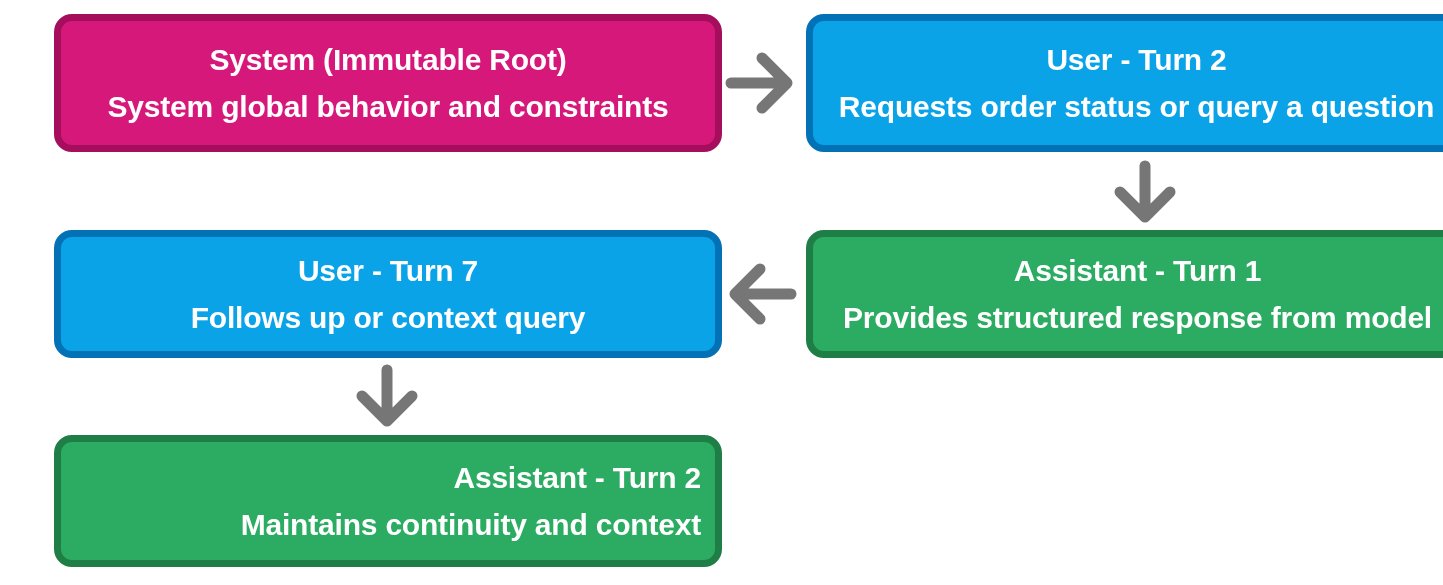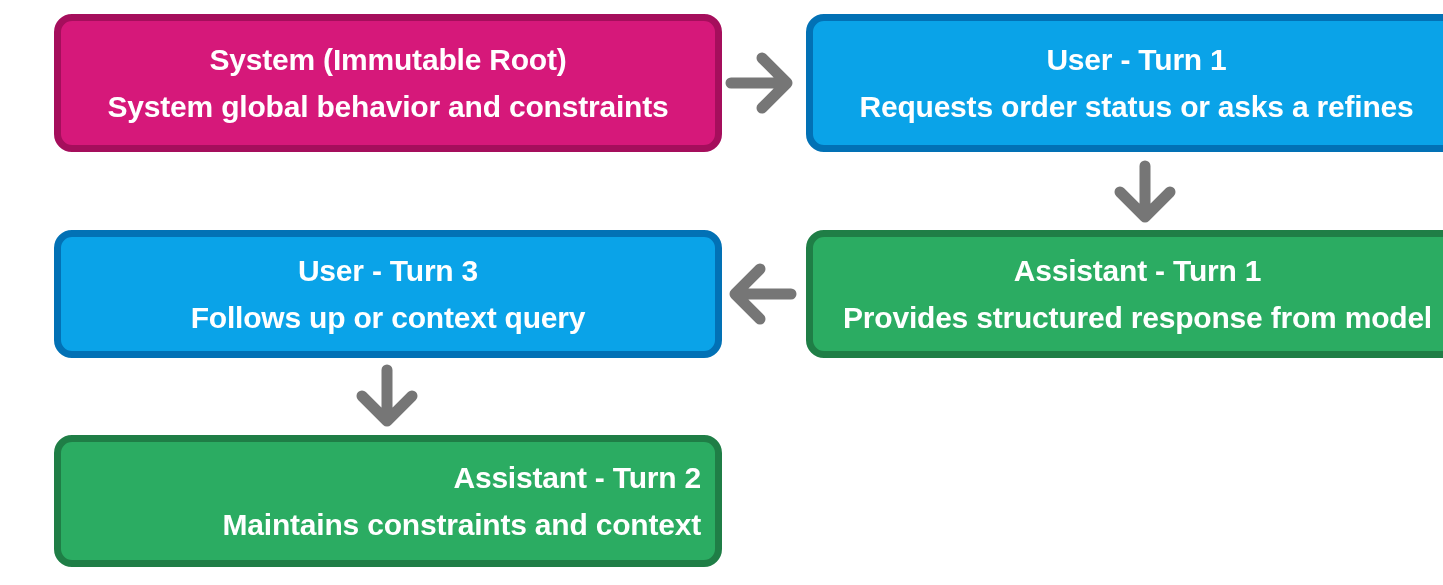--- a/index.html
+++ b/index.html
@@ -66,37 +66,37 @@
 <body>
 
 <div class="canvas">
 
   <div class="node system" id="node-system">
     <div class="title">System (Immutable Root)</div>
     <div class="subtitle">System global behavior and constraints</div>
   </div>
 
   <div class="node user" id="node-user-1">
-    <div class="title">User - Turn 1</div>
-    <div class="subtitle">Requests order status or asks a refines</div>
+    <div class="title">User - Turn 2</div>
+    <div class="subtitle">Requests order status or query a question</div>
   </div>
 
   <div class="node assistant" id="node-assistant-1">
     <div class="title">Assistant - Turn 1</div>
     <div class="subtitle">Provides structured response from model</div>
   </div>
 
   <div class="node user" id="node-user-2">
-    <div class="title">User - Turn 3</div>
+    <div class="title">User - Turn 7</div>
     <div class="subtitle">Follows up or context query</div>
   </div>
 
   <div class="node assistant" id="node-assistant-2">
     <div class="title">Assistant - Turn 2</div>
-    <div class="subtitle">Maintains constraints and context</div>
+    <div class="subtitle">Maintains continuity and context</div>
   </div>
 
   <div class="arrow" id="arrow-right">
     <svg width="76" height="76" viewBox="0 0 76 76">
       <path d="M7 38 H58 M38 13 L63 38 L38 63"></path>
     </svg>
   </div>
 
   <div class="arrow" id="arrow-down-1">
     <svg width="76" height="66" viewBox="0 0 76 66">

